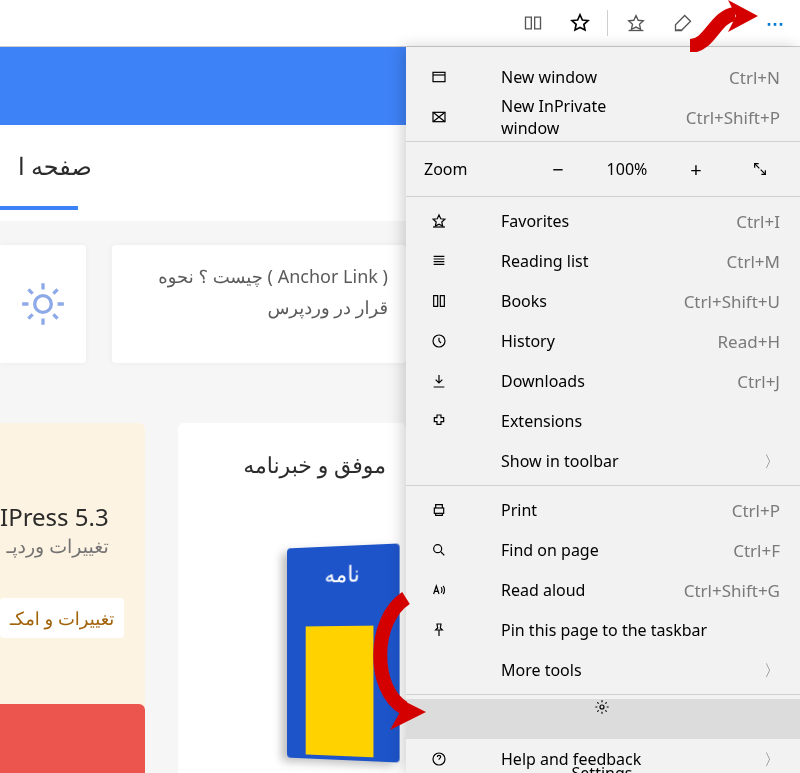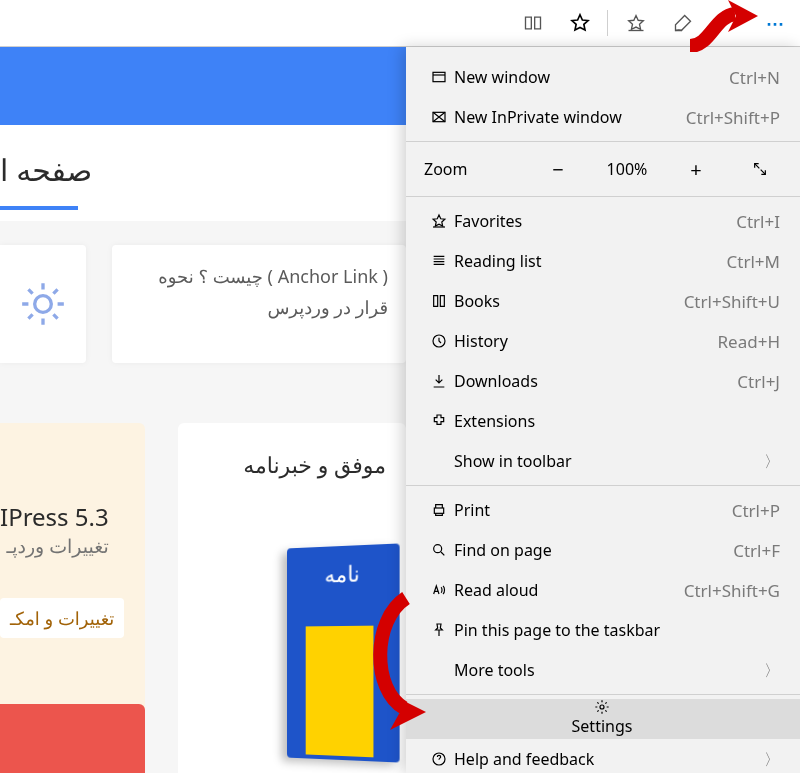--- a/index.html
+++ b/index.html
@@ -11,21 +11,21 @@
   .toolbar .ico { width:47px; height:47px; display:flex; align-items:center; justify-content:center; }
   .toolbar .more { color:#0078d4; font-weight:bold; letter-spacing:3px; font-size:18px;}
   .toolbar .sep { width:1px; height:26px; background:#cfcfcf; margin:0 4px; }
 
   .addr-edge { position:absolute; left:0; top:0; width:580px; height:47px; border-top:1px solid #b0b0b0; border-right:1px solid #b0b0b0; }
 
   
   .page-bg { position:absolute; left:0; top:47px; right:0; bottom:0; background:#f6f6f6; }
   .blue-band { position:absolute; left:0; top:47px; width:406px; height:78px; background:#3e82f7; }
   .white-head { position:absolute; left:0; top:125px; width:406px; height:96px; background:#fff; display:flex; align-items:flex-start; justify-content:flex-end; padding:24px 14px 0 0; direction:rtl; }
-  .white-head span { font-size:30px; color:#2b2b2b; }
+  .white-head span { font-size:24px; color:#2b2b2b;margin-left:18px; }
   .tab-underline { position:absolute; left:0; top:206px; width:78px; height:4px; background:#3e82f7; }
 
   .card1 { position:absolute; left:0; top:245px; width:86px; height:118px; background:#fff; border-radius:0 4px 4px 0; box-shadow:0 0 6px rgba(0,0,0,.05); display:flex; align-items:center; justify-content:center;}
   .gear-doodle svg { display:block; }
   .card2 { position:absolute; left:112px; top:245px; width:294px; height:118px; background:#fff; border-radius:4px; box-shadow:0 0 6px rgba(0,0,0,.05); direction:rtl; padding:16px 18px; font-size:18px; color:#5a5a5a; line-height:1.7; }
 
   .card3 { position:absolute; left:0; top:423px; width:145px; height:300px; background:#fdf3e2; border-radius:0 6px 0 0; padding:22px 12px; }
   .ipress { position:absolute; left:0; top:500px; direction:rtl; text-align:right; }
   .ipress .t1 { font-size:24px; color:#2b2b2b; font-weight:400; }
   .ipress .t2 { font-size:19px; color:#737373; margin-top:0; }
@@ -34,21 +34,21 @@
   .card4 { position:absolute; left:178px; top:423px; width:228px; height:350px; background:#fff; border-radius:6px 6px 0 0; padding:26px 20px; direction:rtl; }
   .card4 .tt { font-size:22px; color:#2b2b2b; }
   .book { position:absolute; left:284px; top:546px; width:116px; height:214px; transform:perspective(600px) rotateY(-14deg); background:#1e54c9; border-radius:4px; box-shadow:-6px 4px 10px rgba(0,0,0,.25);}
   .book::before { content:""; position:absolute; right:-10px; top:3px; width:10px; height:calc(100% - 6px); background:#fff; transform:skewY(2deg); }
   .book .stripe { position:absolute; left:20px; top:80px; width:70px; height:130px; background:#ffd200; }
   .book .title { position:absolute; left:0; right:0; top:12px; text-align:center; color:#fff; font-size:22px; direction:rtl;}
   .red-band2 { position:absolute; left:0; top:704px; width:145px; height:69px; background:#ec554d; border-radius:0 6px 0 0; }
 
   
   .menu { position:absolute; left:406px; top:47px; width:394px; height:726px; background:#f2f2f2; box-shadow:-4px 0 14px rgba(0,0,0,.18); }
-  .menu .item { display:flex; align-items:center; height:40px; padding:0 20px 0 18px; font-size:16px; color:#000; position:relative; }
+  .menu .item { display:flex; align-items:center; height:40px; padding:0 20px 0 18px; font-size:16px; color:#000; position:relative;gap:47px; }
   .menu .item.hovered { background:#dcdcdc;flex-direction:column; }
   .menu .item .ic { width:30px; display:flex; justify-content:center; font-size:16px; color:#000; }
   .menu .item .lbl { flex:1; }
   .menu .item .sc  { color:#7a7a7a; font-size:17px; }
   .menu .item .chv { color:#7a7a7a; font-size:16px; }
   .menu hr { border:none; border-top:1px solid #d0d0d0; margin:4px 0; }
 
   .zoom-row { display:flex; align-items:center; height:46px; padding:0 18px; font-size:16px;gap:20px; }
   .zoom-row .lbl { flex:1; }
   .zoom-row .minus, .zoom-row .plus, .zoom-row .full { width:44px; text-align:center; font-size:20px; color:#000;}

